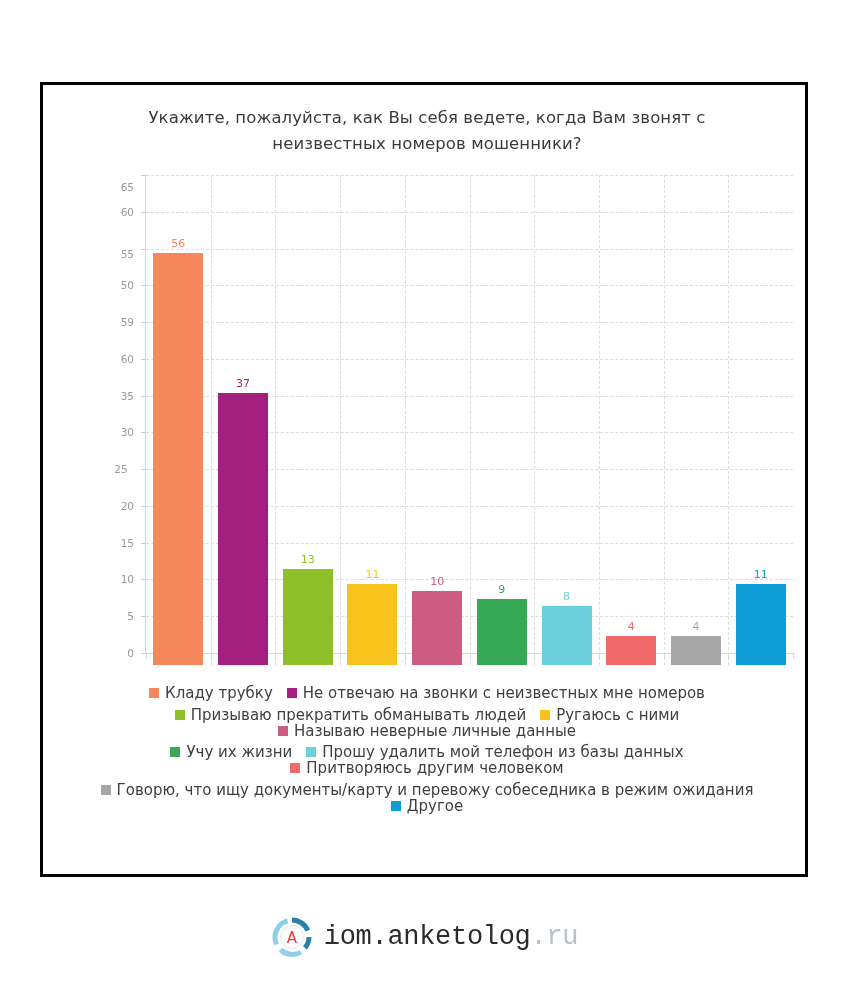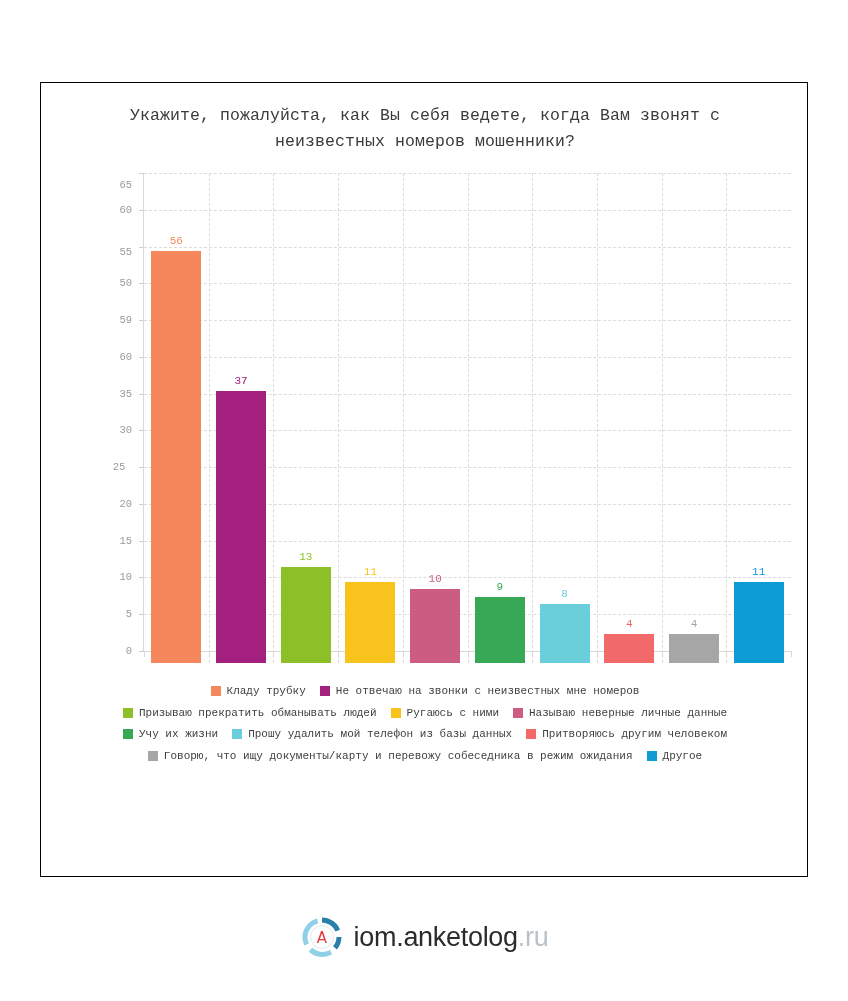--- a/index.html
+++ b/index.html
@@ -16,23 +16,22 @@
   }
 
   
   .card {
     position: absolute;
     left: 40px;
     top: 82px;
     width: 768px;
     height: 795px;
     background: #ffffff;
-    border: 1px solid #000000;
+    border: 3px solid #000000;
     box-sizing: border-box;
-    font-family: Liberation Mono, monospace;
   }
 
   
   .chart-title {
     position: absolute;
     left: 50px;
     top: 20px;
     width: 668px;
     text-align: center;
     font-size: 16.5px;
@@ -147,21 +146,21 @@
   .legend-swatch {
     display: inline-block;
     width: 10px;
     height: 10px;
     vertical-align: middle;
     margin-right: 6px;
   }
   .legend-label {
     display: inline-block;
     vertical-align: middle;
-    font-size: 11px;
+    font-size: 15px;
     color: #3f3f3f;
   }
 
   
   .footnote {
     position: absolute;
     left: 70px;
     top: 712px;
     width: 628px;
     text-align: center;
@@ -188,21 +187,21 @@
     vertical-align: middle;
     width: 44px;
     height: 44px;
     margin-right: 10px;
   }
   .brand-text {
     display: inline-block;
     vertical-align: middle;
     font-size: 27px;
     letter-spacing: -0.3px;
-    font-family: Liberation Sans, sans-serif;
+    font-family: Liberation Mono, monospace;
   }
   .brand-main { color: #2b2b2b; }
   .brand-tld  { color: #b9c2c9; }
 </style>
 </head>
 <body>
 
 <div class="card">
 
   <div class="chart-title">Укажите, пожалуйста, как Вы себя ведете, когда Вам звонят с неизвестных номеров мошенники?</div>

